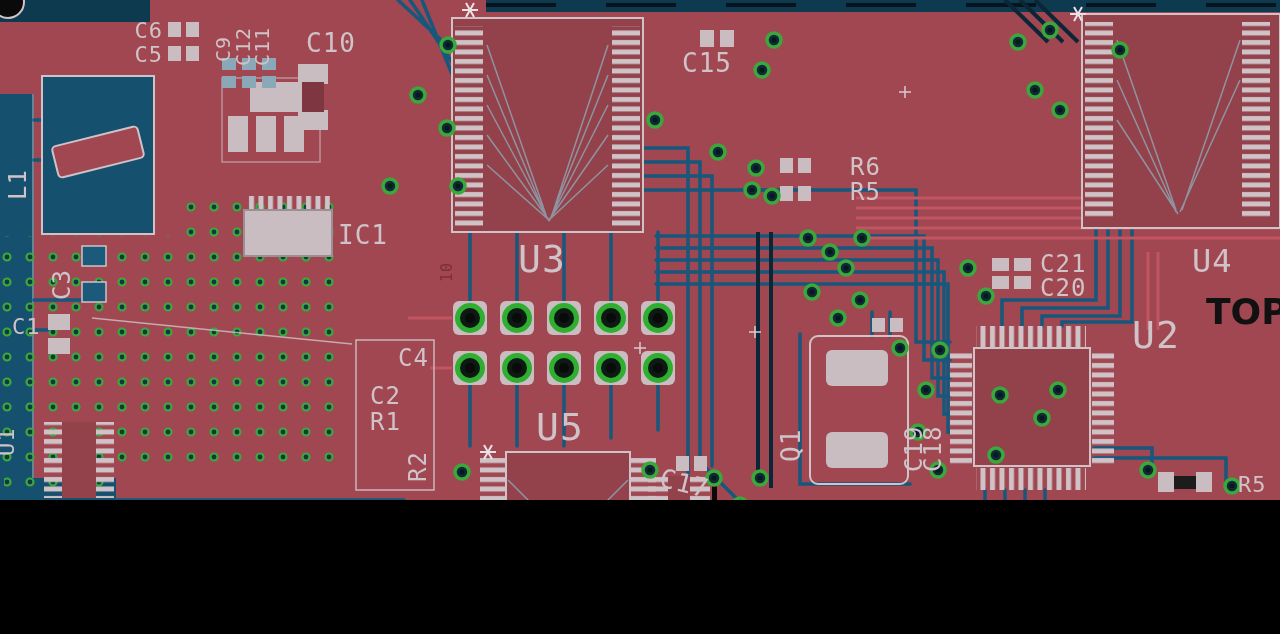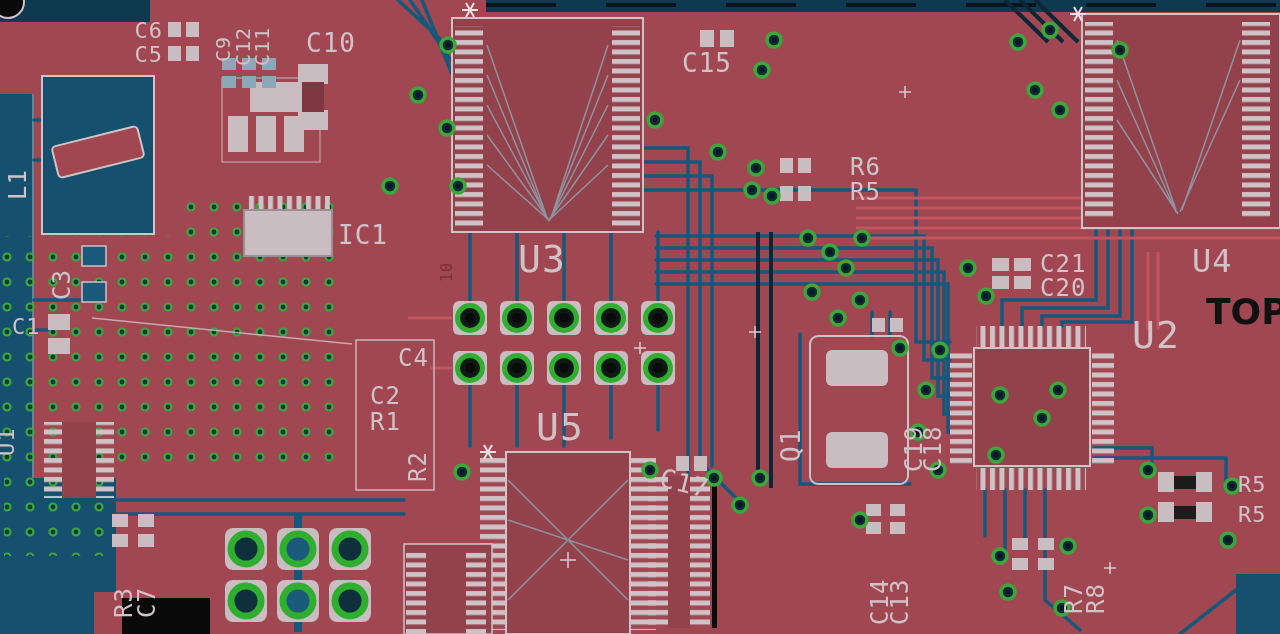--- a/index.html
+++ b/index.html
@@ -1,16 +1,16 @@
 <!DOCTYPE html>
 <html><head>
 <meta charset="utf-8">
 <style>
   html,body{margin:0;padding:0;background:#000;}
-  .board{position:relative;width:1280px;height:634px;overflow:hidden;background:#a04752;}
+  .board{position:relative;width:1280px;height:500px;overflow:hidden;background:#a04752;}
   svg{display:block}
   .lbl{font-family:"DejaVu Sans Mono","Liberation Mono",monospace;fill:#cfc3c8;letter-spacing:1px}
   .dark-lbl{fill:#7c2f38}
   .blk-lbl{fill:#111111;font-weight:800;font-family:"DejaVu Sans","Liberation Sans",sans-serif}
   .s15{font-size:15px}.s20{font-size:20px}.s22{font-size:22px}.s24{font-size:24px}
   .s26{font-size:26px}.s32{font-size:32px}.s36{font-size:36px}.s38{font-size:38px}
   .tb{stroke:#15587c;stroke-width:3.5;fill:none;stroke-linecap:round}
   .tb8{stroke:#15587c;stroke-width:8;fill:none}
   .tdark{stroke:#0b2737;stroke-width:4;fill:none}
   .tred{stroke:#c25560;stroke-width:3;fill:none}

